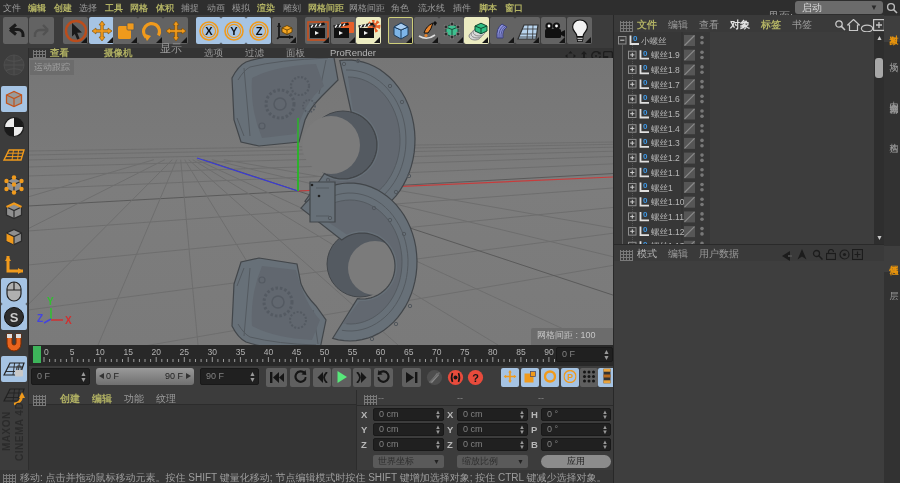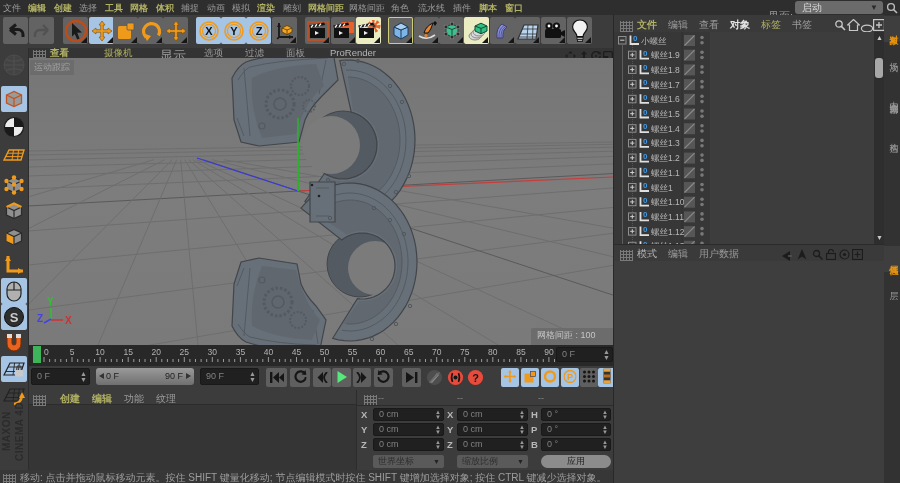--- a/index.html
+++ b/index.html
@@ -318,22 +318,22 @@
         <path d="M12 21 Q19 20 20 13" fill="none" stroke="#f09a1c" stroke-width="2.4"></path>
         <path d="M20 9 L17 15 L23 15 Z" fill="#f09a1c"></path>
       </svg>
     </div>
   </div>
 <div class="abs" style="left:0px;top:400px;width:28px;height:62px;color:#2b2b2b;font-weight:bold;font-size:10px;writing-mode:vertical-rl;transform:rotate(180deg);text-align:center;letter-spacing:.5px;line-height:13px">MAXON<br>CINEMA 4D</div>
 
 <div class="abs" style="left:28px;top:48px;width:586px;height:10px;background:#343434"></div>
 <div class="abs" style="left:33px;top:47px;width:13px;height:11px"><span class="grip"></span></div>
 <div class="abs" style="left:50px;top:47px;font-size:9.5px;white-space:nowrap"><span class="olive" style="font-weight:bold">查看</span></div>
-<div class="abs" style="left:104px;top:47px;font-size:9.5px"><span class="olive" style="font-weight:normal">摄像机</span></div>
-<div class="abs" style="left:160px;top:47px;font-size:13px;color:#9a9a9a">显示</div>
+<div class="abs" style="left:104px;top:47px;font-size:9.5px"><span class="olive" style="font-weight:bold">摄像机</span></div>
+<div class="abs" style="left:160px;top:41px;font-size:11px;color:#9a9a9a">显示</div>
 <div class="abs" style="left:204px;top:47px;font-size:9.5px;color:#9a9a9a">选项</div>
 <div class="abs" style="left:245px;top:47px;font-size:9.5px;color:#9a9a9a">过滤</div>
 <div class="abs" style="left:286px;top:47px;font-size:9.5px;color:#9a9a9a">面板</div>
 <div class="abs" style="left:330px;top:47px;font-size:9.5px;color:#b5b5b5">ProRender</div>
 <div id="vpicons">
     <div class="abs" style="left:565px;top:47px"><svg width="11" height="10" viewBox="0 0 11 10">
         <path d="M5.5 0 L7.6 2.5 H3.4 Z M5.5 10 L3.4 7.5 H7.6 Z M0 5 L2.5 2.9 V7.1 Z M11 5 L8.5 2.9 V7.1 Z" fill="#1d1d1d"></path>
       </svg></div>
     <div class="abs" style="left:579px;top:47px"><svg width="10" height="10" viewBox="0 0 10 10">
         <path d="M5 0 L8 3.3 H6 V6.7 H8 L5 10 L2 6.7 H4 V3.3 H2 Z" fill="#1d1d1d"></path>
@@ -698,21 +698,21 @@
 <div class="abs" style="left:28px;top:48px;width:1px;height:422px;background:#2d2d2d"></div>
 
 <div class="abs" style="left:614px;top:15px;width:286px;height:468px;background:#3e3e3e">
 
  <div class="abs" style="left:0;top:0;width:270px;height:17px;background:#3a3a3a"></div>
  <div class="abs" style="left:6px;top:3px"><span class="grip"></span></div>
  <div class="abs" style="left:23px;top:3px;font-size:10px"><span class="olive" style="font-weight:bold">文件</span></div>
  <div class="abs" style="left:54px;top:3px;font-size:10px;color:#9a9a9a">编辑</div>
  <div class="abs" style="left:85px;top:3px;font-size:10px;color:#9a9a9a">查看</div>
  <div class="abs" style="left:116px;top:3px;font-size:10px;color:#e4e4e4;font-weight:bold">对象</div>
- <div class="abs" style="left:147px;top:3px;font-size:10px"><span class="olive" style="font-weight:normal">标签</span></div>
+ <div class="abs" style="left:147px;top:3px;font-size:10px"><span class="olive" style="font-weight:bold">标签</span></div>
  <div class="abs" style="left:178px;top:3px;font-size:10px;color:#9a9a9a">书签</div>
  <div class="abs" style="left:220px;top:2px"><svg width="12" height="12" viewBox="0 0 12 12">
         <circle cx="5" cy="5" r="3.2" fill="none" stroke="#c8c8c8" stroke-width="1.3"></circle>
         <line x1="7.4" y1="7.4" x2="11" y2="11" stroke="#c8c8c8" stroke-width="1.5"></line>
       </svg></div>
     <div class="abs" style="left:233px;top:2px"><svg width="13" height="12" viewBox="0 0 13 12">
         <path d="M6.5 0.5 L12.5 6 H10.5 V11.5 H2.5 V6 H0.5 Z" fill="none" stroke="#c8c8c8" stroke-width="1.2"></path>
       </svg></div>
     <div class="abs" style="left:246px;top:4px"><svg width="14" height="9" viewBox="0 0 14 9">
         <ellipse cx="7" cy="4.5" rx="5.6" ry="3.4" fill="none" stroke="#c8c8c8" stroke-width="1.2"></ellipse>

